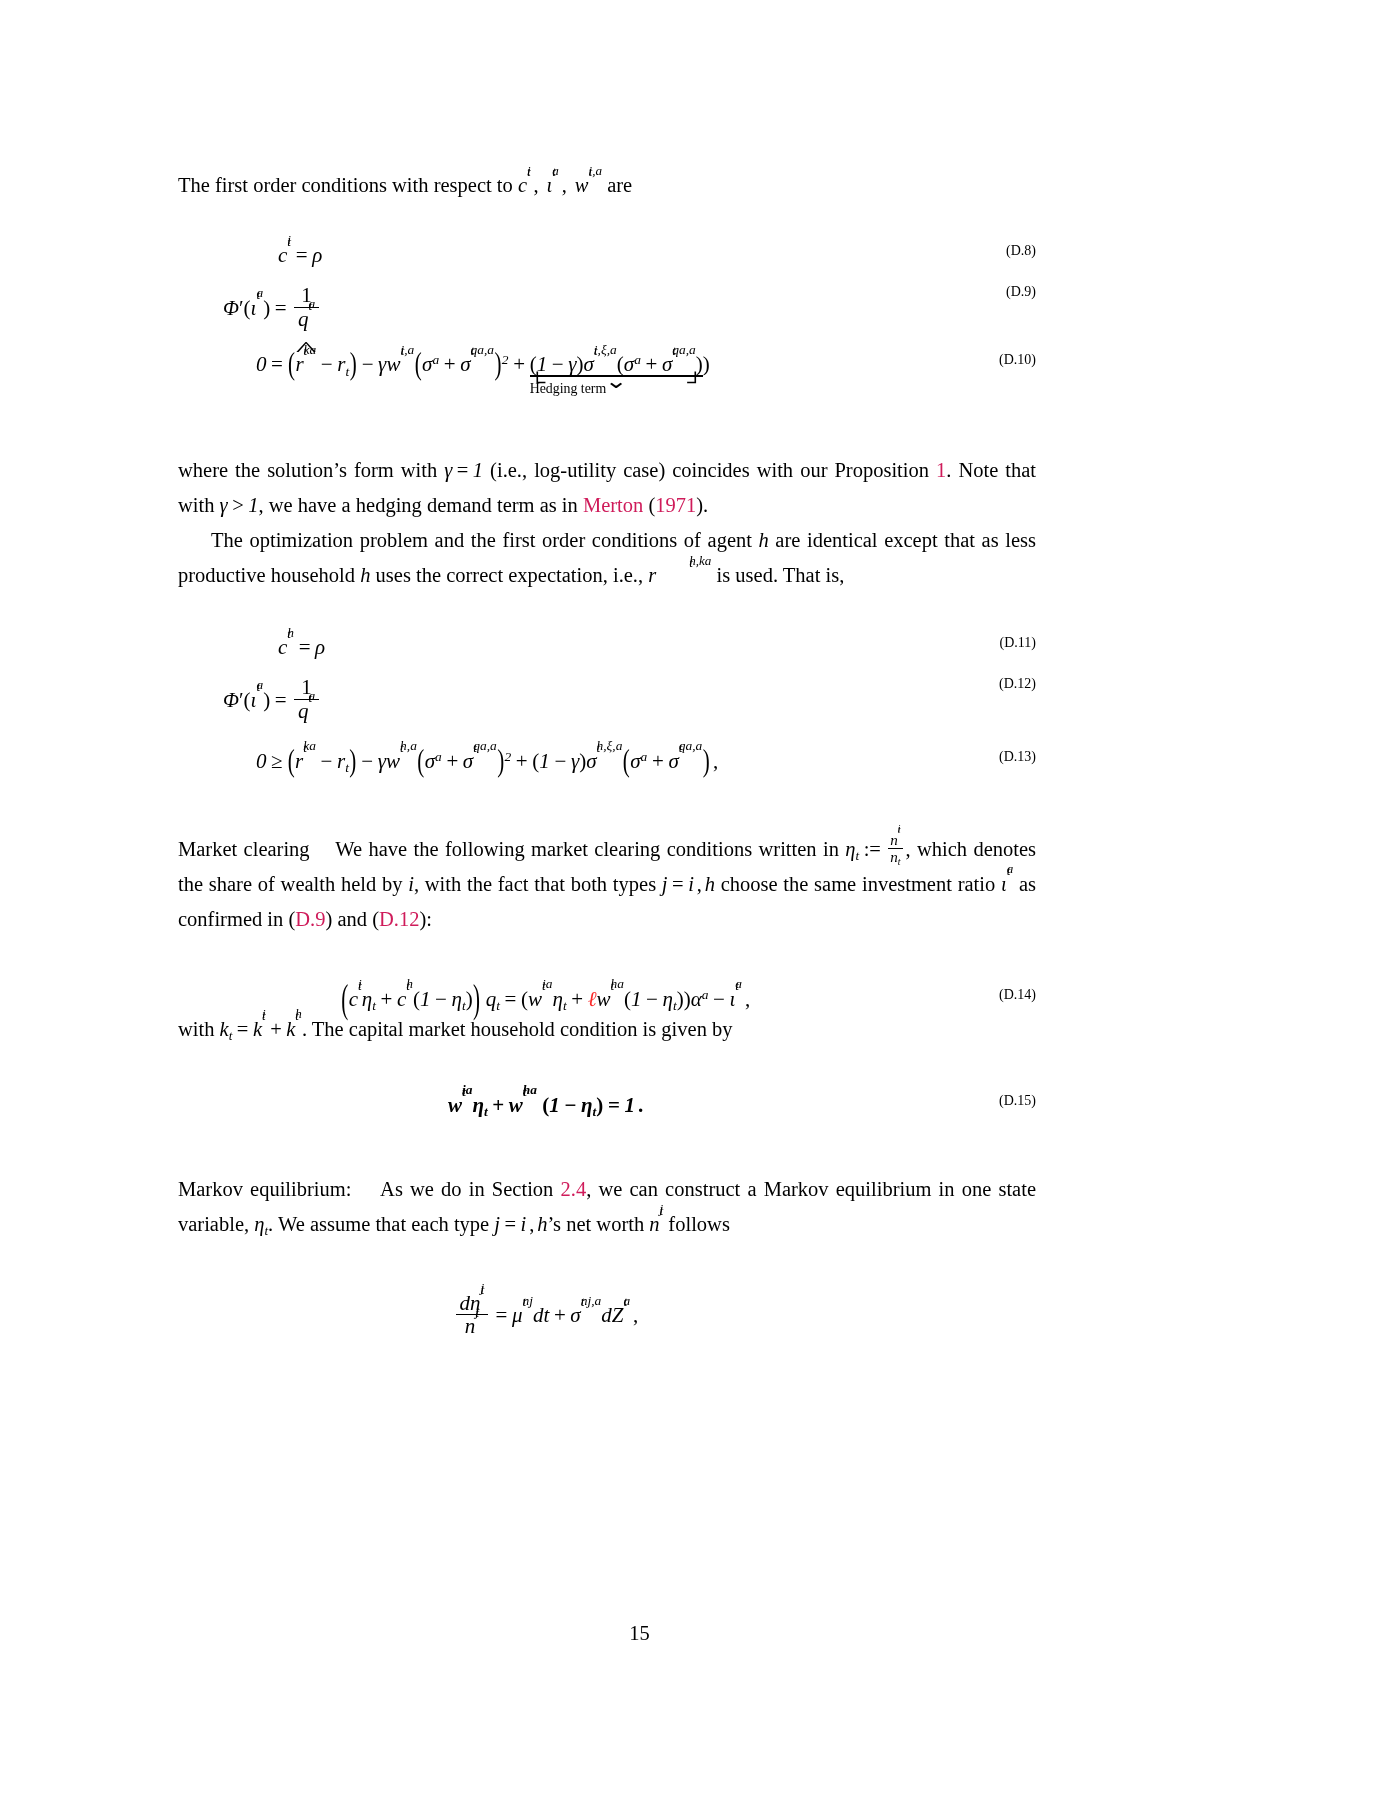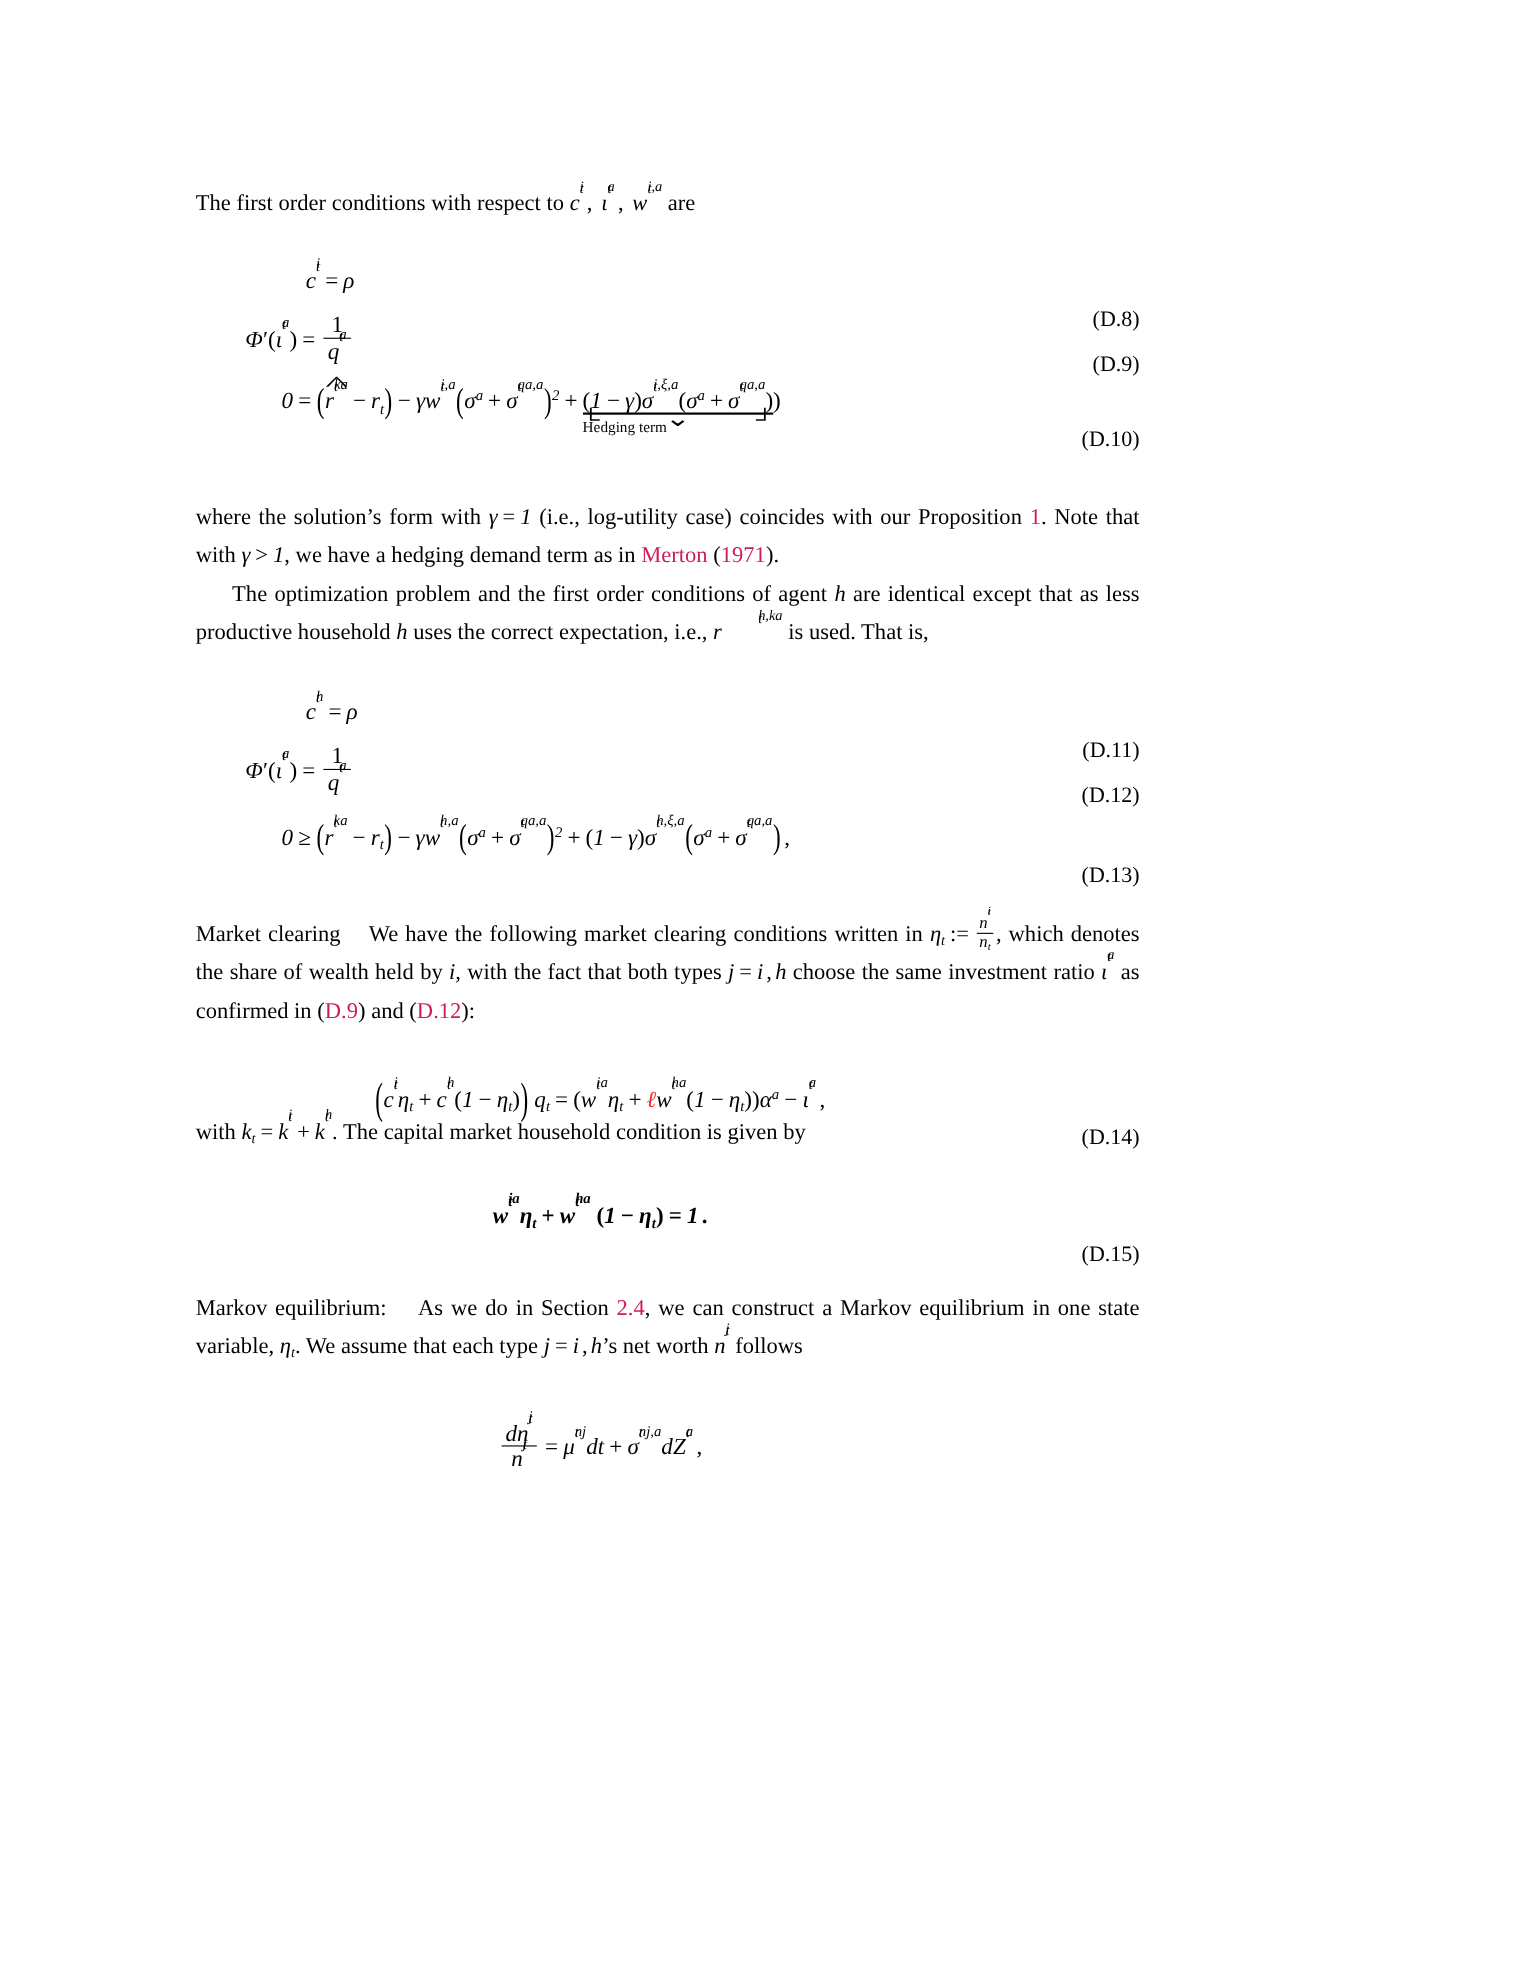--- a/index.html
+++ b/index.html
@@ -91,24 +91,23 @@
     margin: 0;
   }
   .eqbody {
     font-size: 21px;
     white-space: nowrap;
   }
   .eqtag {
     position: absolute;
     right: 0;
     top: 0;
-    font-size: 20px;
+    font-size: 14px;
     font-style: normal;
     font-family: "Liberation Serif", "DejaVu Serif", serif;
-    margin-top: 36px;
   }
   .eqcenter { text-align: center; }
 
   
   .bigp {
     font-style: normal;
     display: inline-block;
     transform: scaleY(1.5);
     transform-origin: center;
     padding: 0 0.02em;
@@ -274,13 +273,14 @@
   <p class="para" style="margin-top:54px;"><span class="bold">Markov equilibrium:</span>&nbsp;&nbsp;&nbsp;&nbsp;<span>As we do in Section </span><a class="link" href="#" style="text-decoration:none;">2.4</a><span>, we can construct a Markov equilibrium in one state variable, </span><span class="math">η<sub>t</sub></span><span>. We assume that each type </span><span class="math">j<span class="op">=</span>i<span class="opn">,</span>h</span><span>’s net worth </span><span class="math">n<span class="sb"><i class="hi">j</i><i class="lo">t</i></span></span><span> follows</span></p>
 
   <div class="eqrow" style="margin-top:50px;">
     <div class="eqbody eqcenter" style="padding-right:120px;">
       <span class="math"><span class="frac"><span class="num">dn<span class="sb"><i class="hi">j</i><i class="lo">t</i></span></span><span class="den">n<span class="sb"><i class="hi">j</i><i class="lo">t</i></span></span></span><span class="op">=</span>μ<span class="sb"><i class="hi">nj</i><i class="lo">t</i></span>dt<span class="op">+</span>σ<span class="sb"><i class="hi">nj,a</i><i class="lo">t</i></span>dZ<span class="sb"><i class="hi">a</i><i class="lo">t</i></span><span class="opn">,</span></span>
     </div>
   </div>
 
 </div>
 
+<div class="pagenum">15</div>
 </div>
 
 </body></html>

